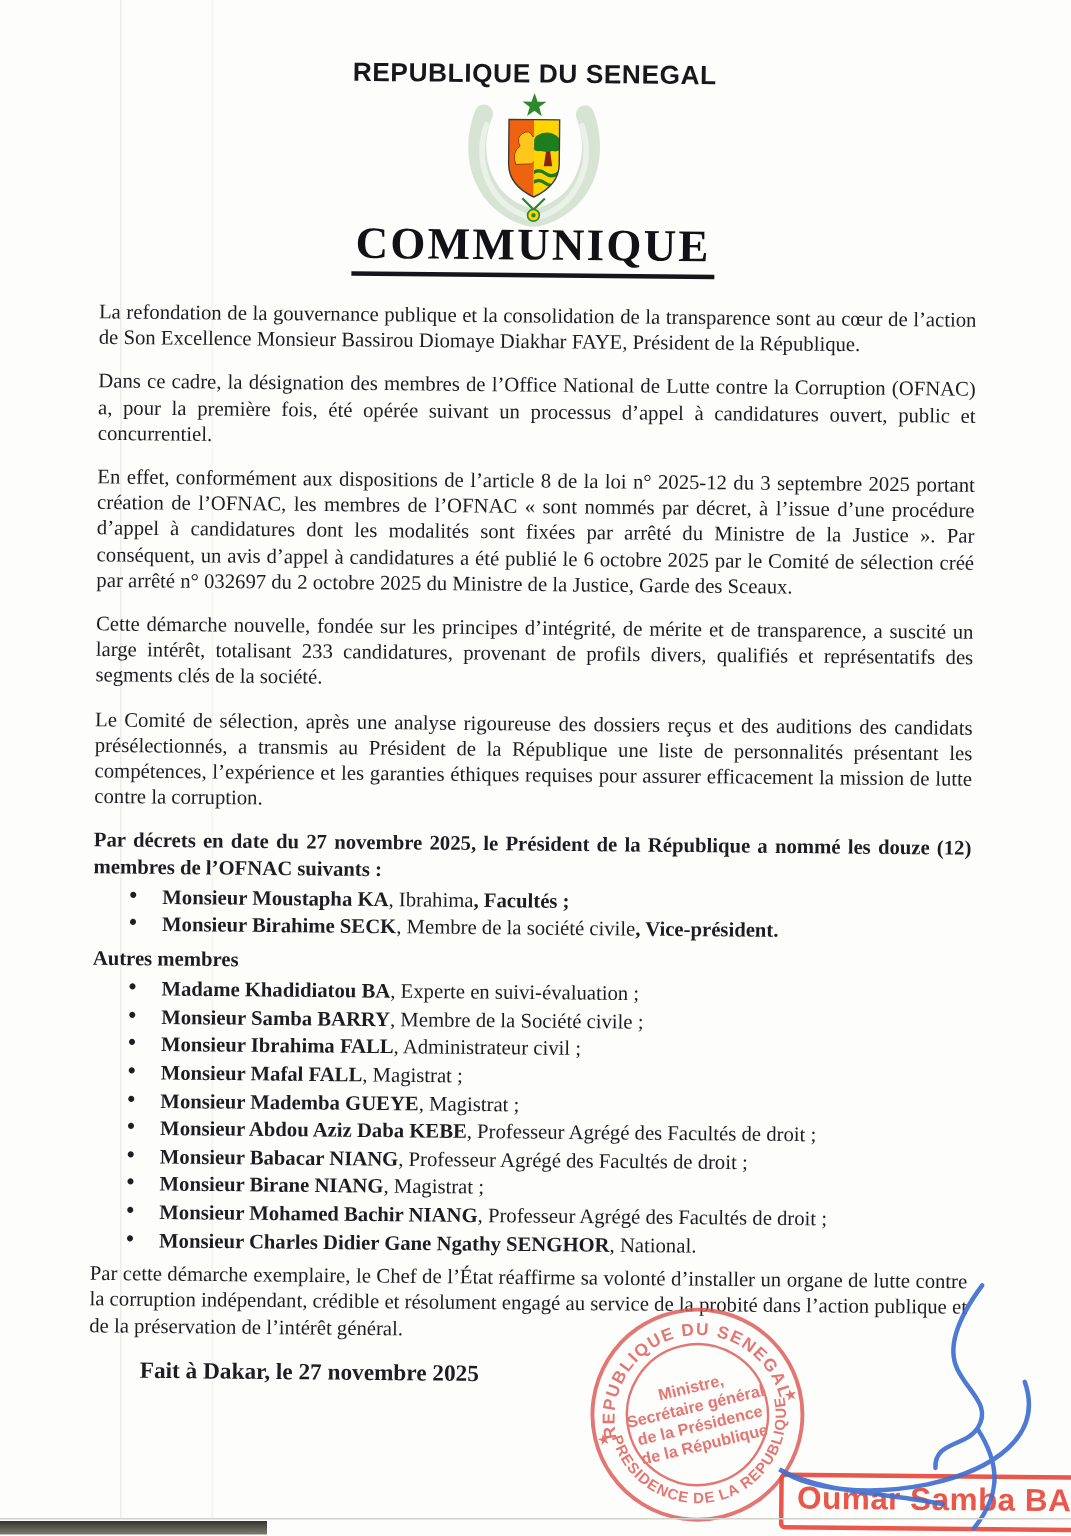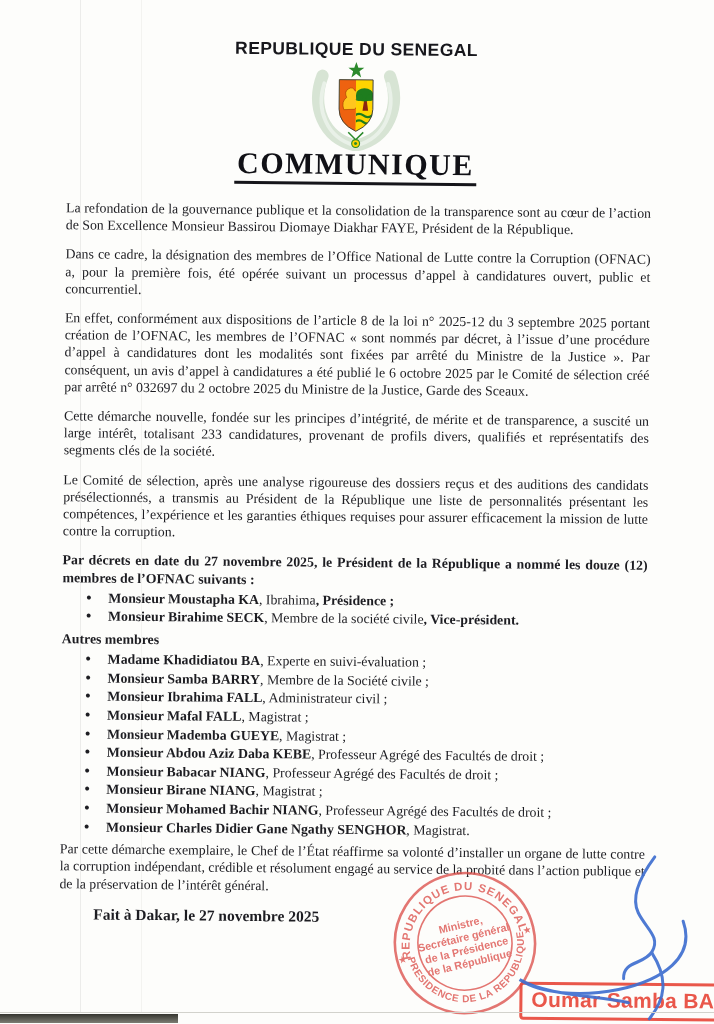--- a/index.html
+++ b/index.html
@@ -88,37 +88,37 @@
     <div class="body">
       <p>La refondation de la gouvernance publique et la consolidation de la transparence sont au cœur de l’action de Son Excellence Monsieur Bassirou Diomaye Diakhar FAYE, Président de la République.</p>
       <p>Dans ce cadre, la désignation des membres de l’Office National de Lutte contre la Corruption (OFNAC) a, pour la première fois, été opérée suivant un processus d’appel à candidatures ouvert, public et concurrentiel.</p>
       <p>En effet, conformément aux dispositions de l’article 8 de la loi n° 2025-12 du 3 septembre 2025 portant création de l’OFNAC, les membres de l’OFNAC « sont nommés par décret, à l’issue d’une procédure d’appel à candidatures dont les modalités sont fixées par arrêté du Ministre de la Justice ». Par conséquent, un avis d’appel à candidatures a été publié le 6 octobre 2025 par le Comité de sélection créé par arrêté n° 032697 du 2 octobre 2025 du Ministre de la Justice, Garde des Sceaux.</p>
       <p>Cette démarche nouvelle, fondée sur les principes d’intégrité, de mérite et de transparence, a suscité un large intérêt, totalisant 233 candidatures, provenant de profils divers, qualifiés et représentatifs des segments clés de la société.</p>
       <p>Le Comité de sélection, après une analyse rigoureuse des dossiers reçus et des auditions des candidats présélectionnés, a transmis au Président de la République une liste de personnalités présentant les compétences, l’expérience et les garanties éthiques requises pour assurer efficacement la mission de lutte contre la corruption.</p>
 
       <p class="b" style="margin-bottom:3px;">Par décrets en date du 27 novembre 2025, le Président de la République a nommé les douze (12) membres de l’OFNAC suivants :</p>
 
       <ul>
-        <li><span class="b">Monsieur Moustapha KA</span><span>, Ibrahima</span><span class="b">, Présidence ;</span></li>
+        <li><span class="b">Monsieur Moustapha KA</span><span>, Ibrahima</span><span class="b">, Facultés ;</span></li>
         <li><span class="b">Monsieur Birahime SECK</span><span>, Membre de la société civile</span><span class="b">, Vice-président.</span></li>
       </ul>
 
       <div class="amh">Autres membres</div>
 
       <ul>
         <li><span class="b">Madame Khadidiatou BA</span><span>, Experte en suivi-évaluation ;</span></li>
         <li><span class="b">Monsieur Samba BARRY</span><span>, Membre de la Société civile ;</span></li>
         <li><span class="b">Monsieur Ibrahima FALL</span><span>, Administrateur civil ;</span></li>
         <li><span class="b">Monsieur Mafal FALL</span><span>, Magistrat ;</span></li>
         <li><span class="b">Monsieur Mademba GUEYE</span><span>, Magistrat ;</span></li>
         <li><span class="b">Monsieur Abdou Aziz Daba KEBE</span><span>, Professeur Agrégé des Facultés de droit ;</span></li>
         <li><span class="b">Monsieur Babacar NIANG</span><span>, Professeur Agrégé des Facultés de droit ;</span></li>
         <li><span class="b">Monsieur Birane NIANG</span><span>, Magistrat ;</span></li>
         <li><span class="b">Monsieur Mohamed Bachir NIANG</span><span>, Professeur Agrégé des Facultés de droit ;</span></li>
-        <li><span class="b">Monsieur Charles Didier Gane Ngathy SENGHOR</span><span>, Magistrat.</span></li>
+        <li><span class="b">Monsieur Charles Didier Gane Ngathy SENGHOR</span><span>, National.</span></li>
       </ul>
 
       <p class="closing">Par cette démarche exemplaire, le Chef de l’État réaffirme sa volonté d’installer un organe de lutte contre la corruption indépendant, crédible et résolument engagé au service de la probité dans l’action publique et de la préservation de l’intérêt général.</p>
 
       <div class="dateline">Fait à Dakar, le 27 novembre 2025</div>
     </div>
 
     <svg class="stamp-circ" viewBox="0 0 150 150">
       <defs>
         <path id="arcTop" d="M 19,78 A 56,56 0 1 1 131,78"></path>

